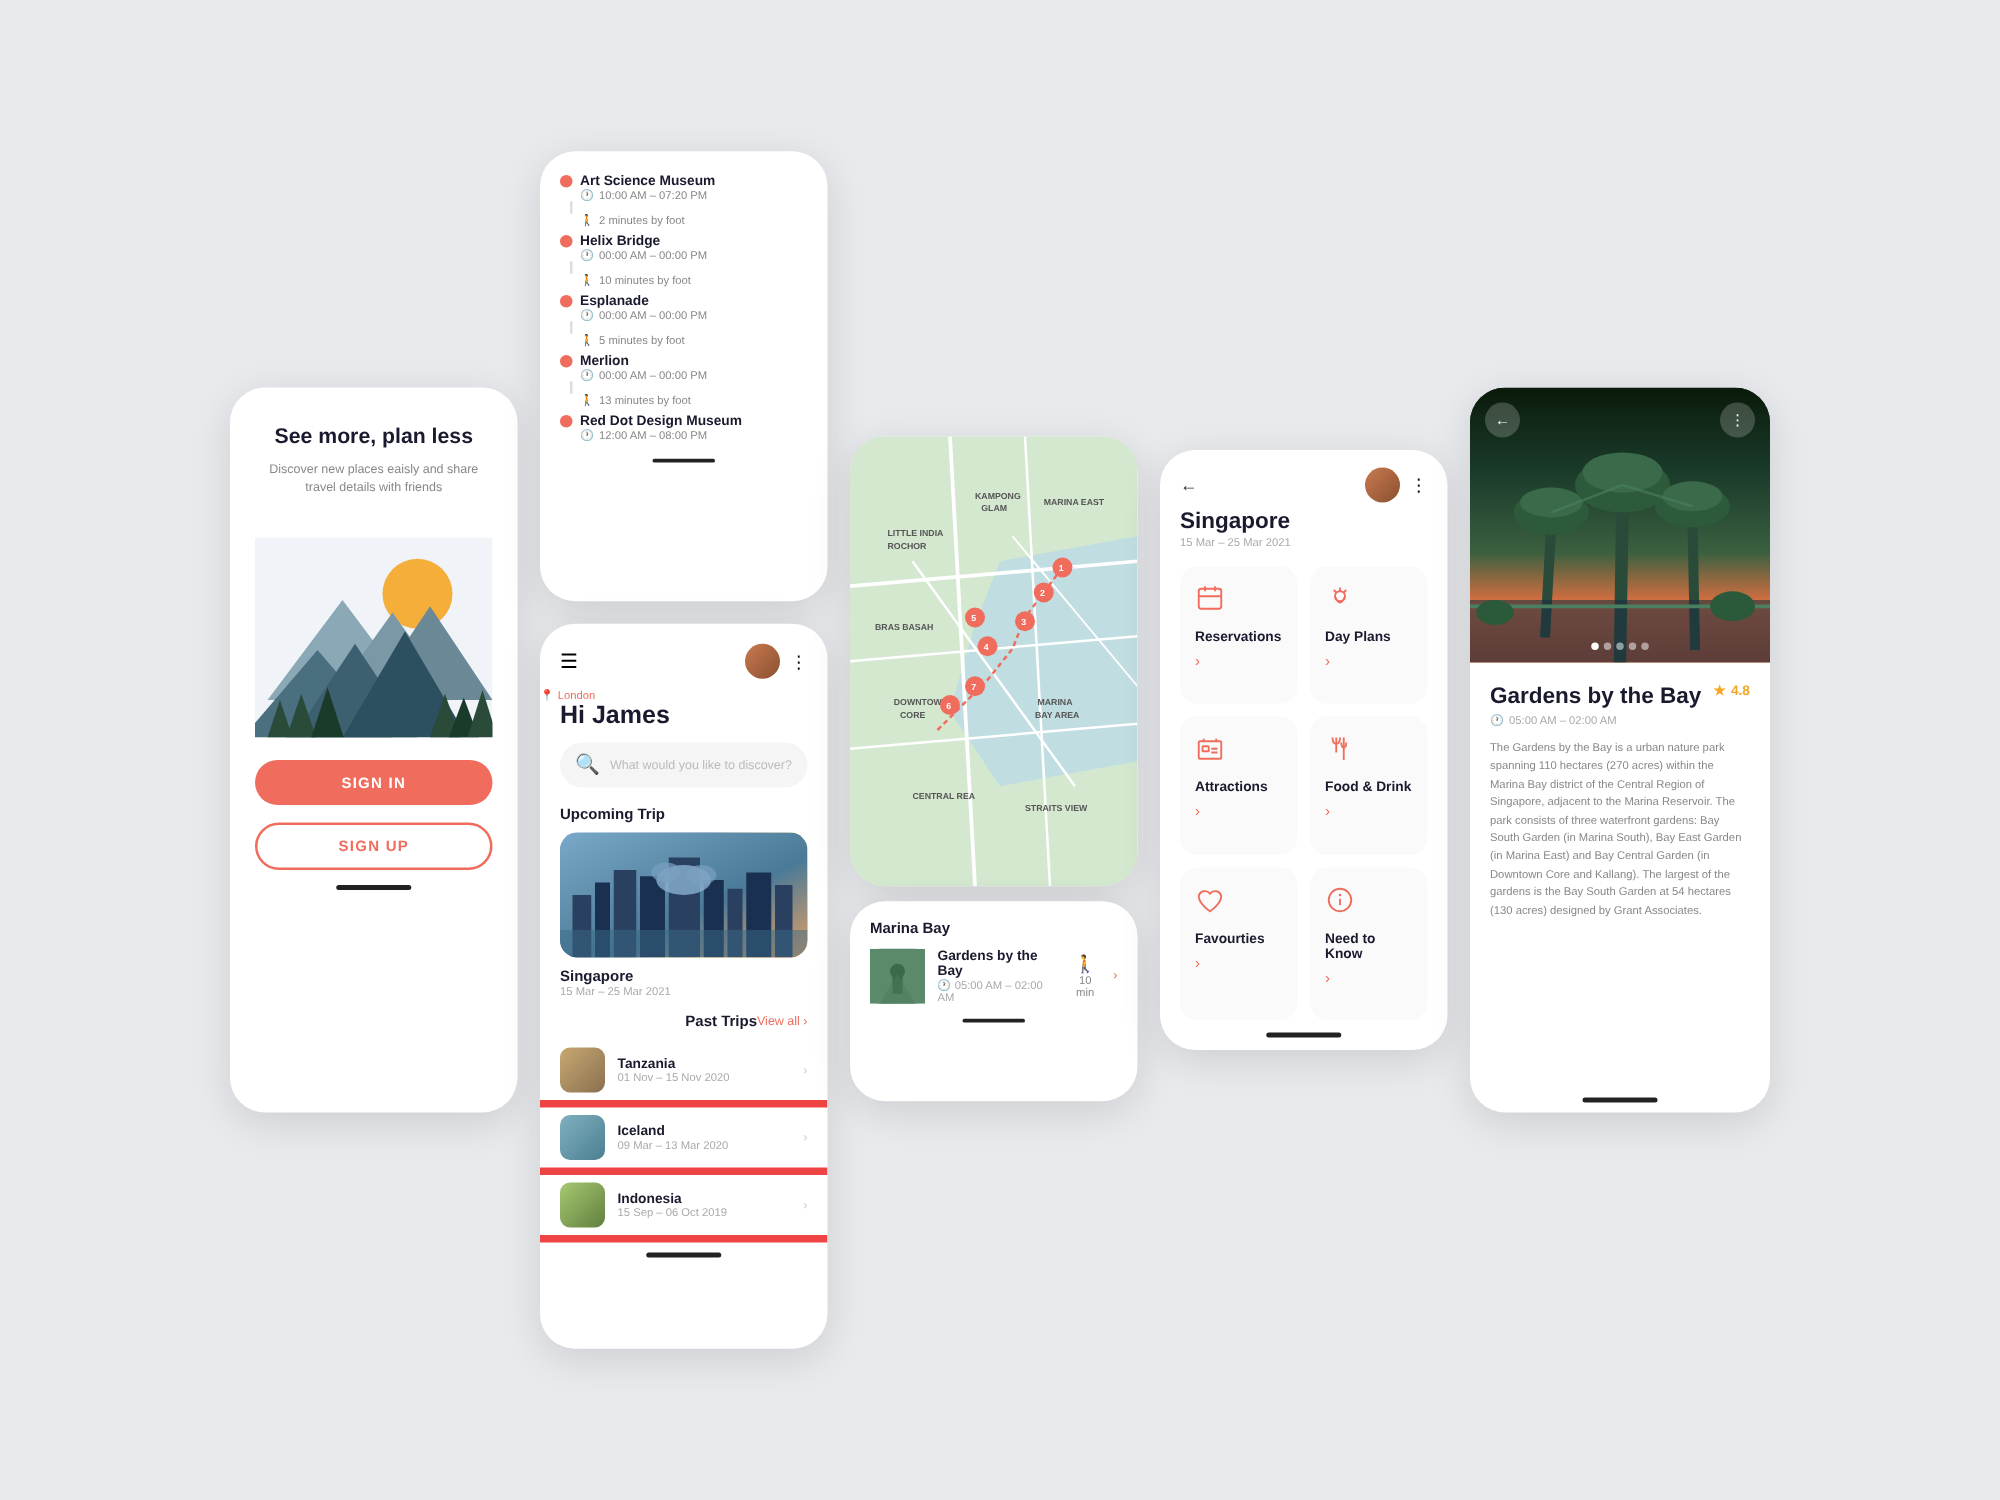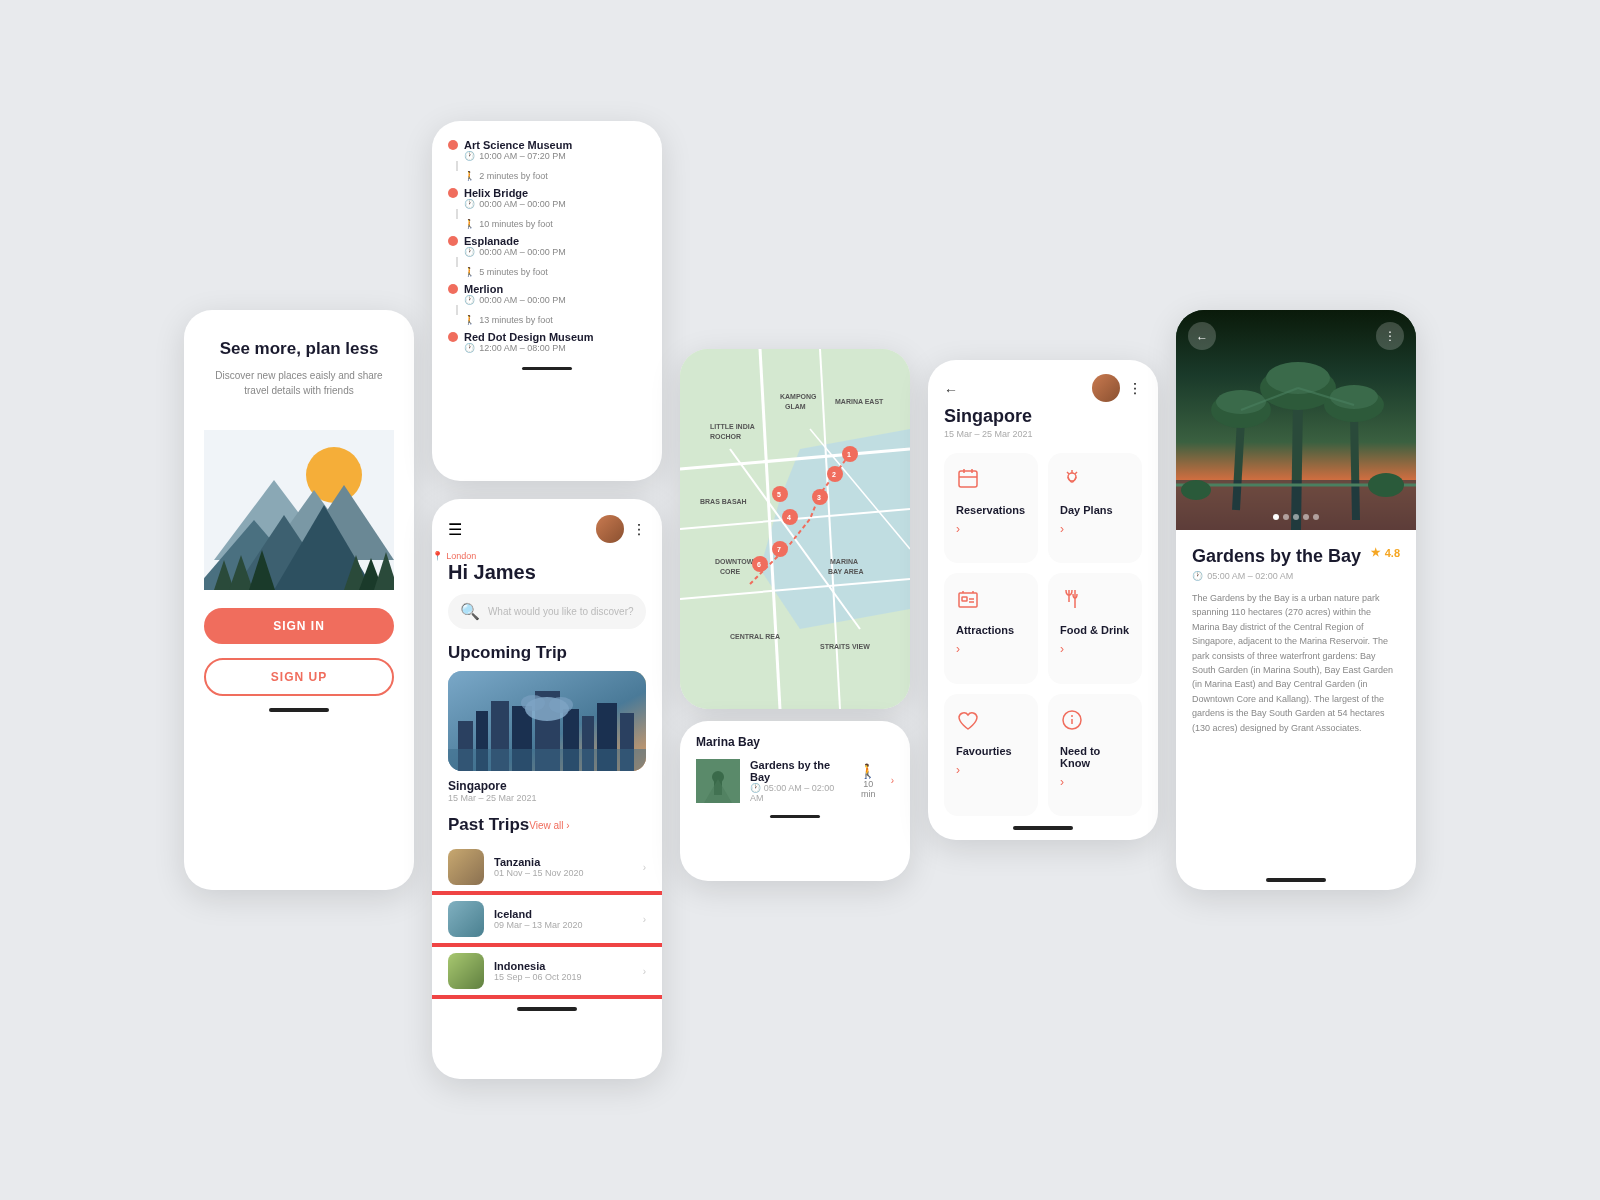--- a/index.html
+++ b/index.html
@@ -167,21 +167,21 @@
       display: flex;
       align-items: center;
       padding: 8px 12px;
       gap: 8px;
     }
     .search-placeholder {
       font-size: 10px;
       color: #bbb;
     }
     .section-label {
-      font-size: 17px;
+      font-size: 12px;
       font-weight: 700;
       color: #1a1a2e;
       padding: 0 16px 8px;
     }
     .trip-image {
       width: calc(100% - 32px);
       margin: 0 16px;
       height: 100px;
       border-radius: 14px;
       background: linear-gradient(135deg, #8fb8d8 0%, #5a7fa0 40%, #e8c87a 70%, #c97a50 100%);
@@ -196,34 +196,34 @@
       font-size: 12px;
       font-weight: 600;
       color: #1a1a2e;
     }
     .trip-dates {
       font-size: 9px;
       color: #aaa;
     }
     .past-header {
       display: flex;
-      justify-content: flex-start;
+      justify-content: flex-end;
       align-items: center;
       padding: 0 16px 8px;
     }
     .view-all {
       font-size: 10px;
       color: #f06d5d;
     }
     .past-item {
       display: flex;
       align-items: center;
       padding: 6px 16px;
       gap: 10px;
-      border-bottom: 4px solid #ef4444;
+      border-bottom: 6px solid #ef4444;
     }
     .past-thumb {
       width: 36px;
       height: 36px;
       border-radius: 8px;
       flex-shrink: 0;
     }
     .past-name {
       font-size: 11px;
       font-weight: 600;

